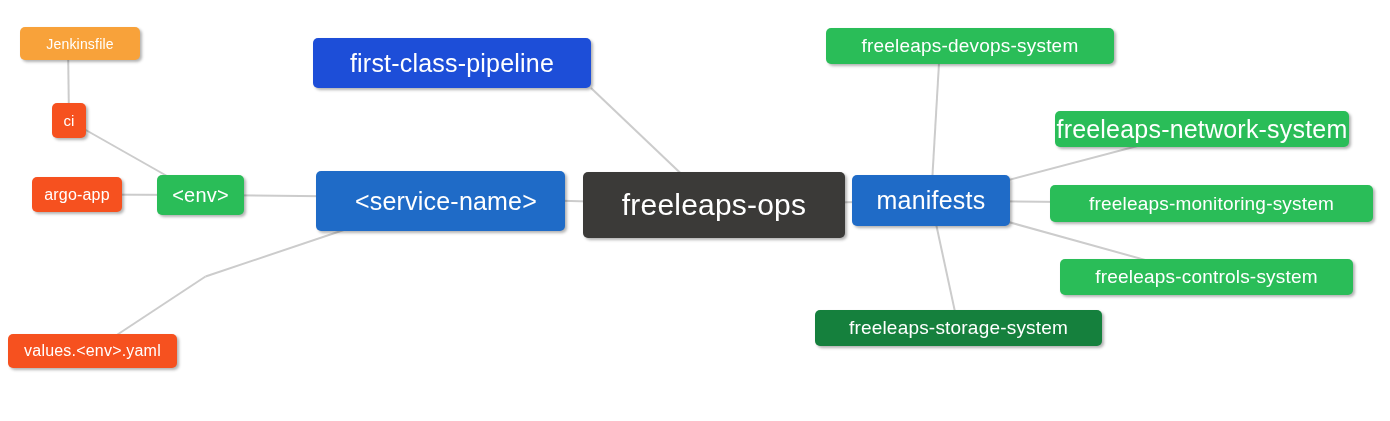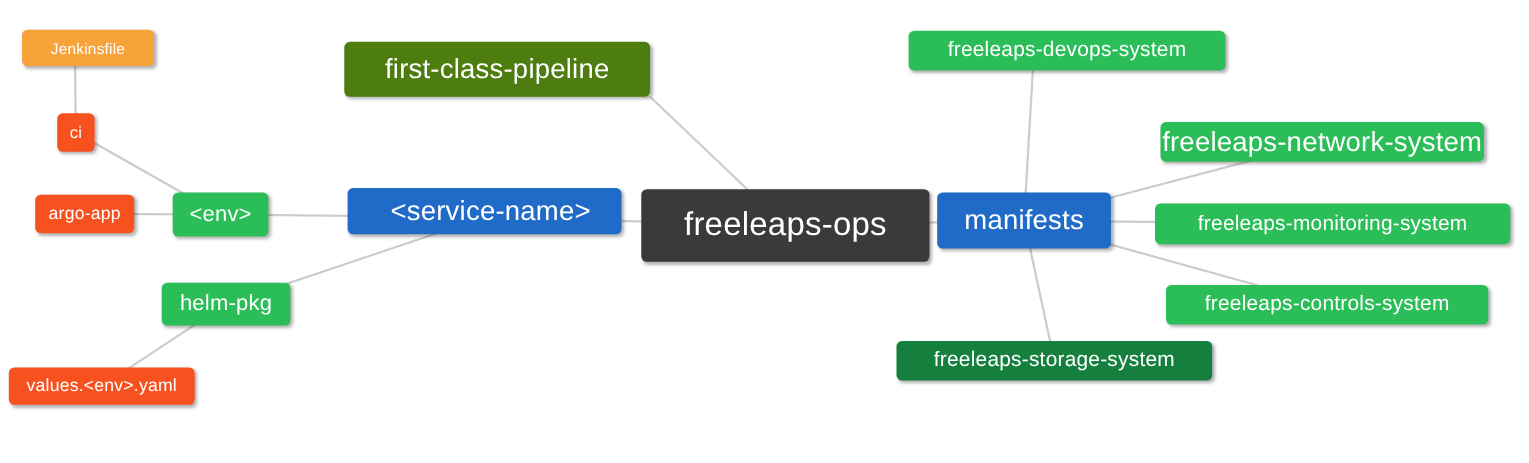--- a/index.html
+++ b/index.html
@@ -60,27 +60,26 @@
     </svg>
 
   <div class="node" style="left: 20px; top: 27px; width: 120px; height: 33px; font-size: 14px; background: rgb(248, 162, 58); color: rgb(255, 255, 255);">Jenkinsfile</div>
 
   <div class="node" style="left: 52px; top: 103px; width: 34px; height: 35px; font-size: 15px; background: rgb(246, 81, 31); color: rgb(255, 255, 255);">ci</div>
 
   <div class="node" style="left: 32px; top: 177px; width: 90px; height: 35px; font-size: 16px; background: rgb(246, 81, 31); color: rgb(255, 255, 255);">argo-app</div>
 
   <div class="node" style="left: 157px; top: 175px; width: 87px; height: 40px; font-size: 20px; background: rgb(42, 189, 88); color: rgb(255, 255, 255);">&lt;env&gt;</div>
 
-  <div class="node" style="left: 147px; top: 257px; width: 117px; height: 39px; font-size: 20px; background: rgb(42, 189, 88); color: rgb(255, 255, 255);">helm-pkg</div>
 
   <div class="node" style="left: 8px; top: 334px; width: 169px; height: 34px; font-size: 16px; background: rgb(246, 81, 31); color: rgb(255, 255, 255);">values.&lt;env&gt;.yaml</div>
 
-  <div class="node" style="left: 313px; top: 38px; width: 278px; height: 50px; font-size: 25px; background: #4d7c0f; color: rgb(255, 255, 255);">first-class-pipeline</div>
+  <div class="node" style="left: 313px; top: 38px; width: 278px; height: 50px; font-size: 25px; background: #1d4ed8; color: rgb(255, 255, 255);">first-class-pipeline</div>
 
-  <div class="node" style="left: 316px; top: 171px; width: 249px; height: 42px; font-size: 25px; background: rgb(31, 107, 199); color: rgb(255, 255, 255); padding-left: 11px;">&lt;service-name&gt;</div>
+  <div class="node" style="left: 316px; top: 171px; width: 249px; height: 60px; font-size: 25px; background: rgb(31, 107, 199); color: rgb(255, 255, 255); padding-left: 11px;">&lt;service-name&gt;</div>
 
   <div class="node" style="left: 583px; top: 172px; width: 262px; height: 66px; font-size: 30px; background: rgb(59, 58, 56); color: rgb(255, 255, 255);">freeleaps-ops</div>
 
   <div class="node" style="left: 852px; top: 175px; width: 158px; height: 51px; font-size: 25px; background: rgb(31, 107, 199); color: rgb(255, 255, 255);">manifests</div>
 
   <div class="node" style="left: 826px; top: 28px; width: 288px; height: 36px; font-size: 19px; background: rgb(42, 189, 88); color: rgb(255, 255, 255);">freeleaps-devops-system</div>
 
   <div class="node" style="left: 1055px; top: 111px; width: 294px; height: 36px; font-size: 25px; background: rgb(42, 189, 88); color: rgb(255, 255, 255);">freeleaps-network-system</div>
 
   <div class="node" style="left: 1050px; top: 185px; width: 323px; height: 37px; font-size: 19px; background: rgb(42, 189, 88); color: rgb(255, 255, 255);">freeleaps-monitoring-system</div>

